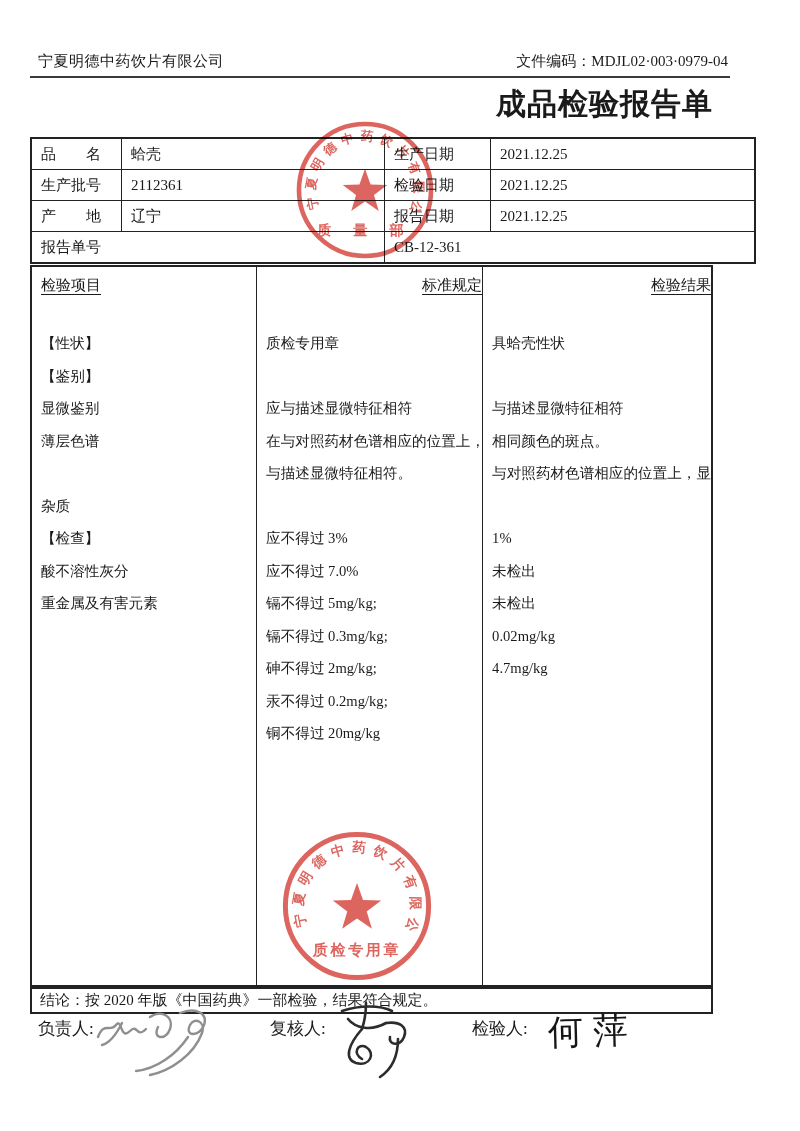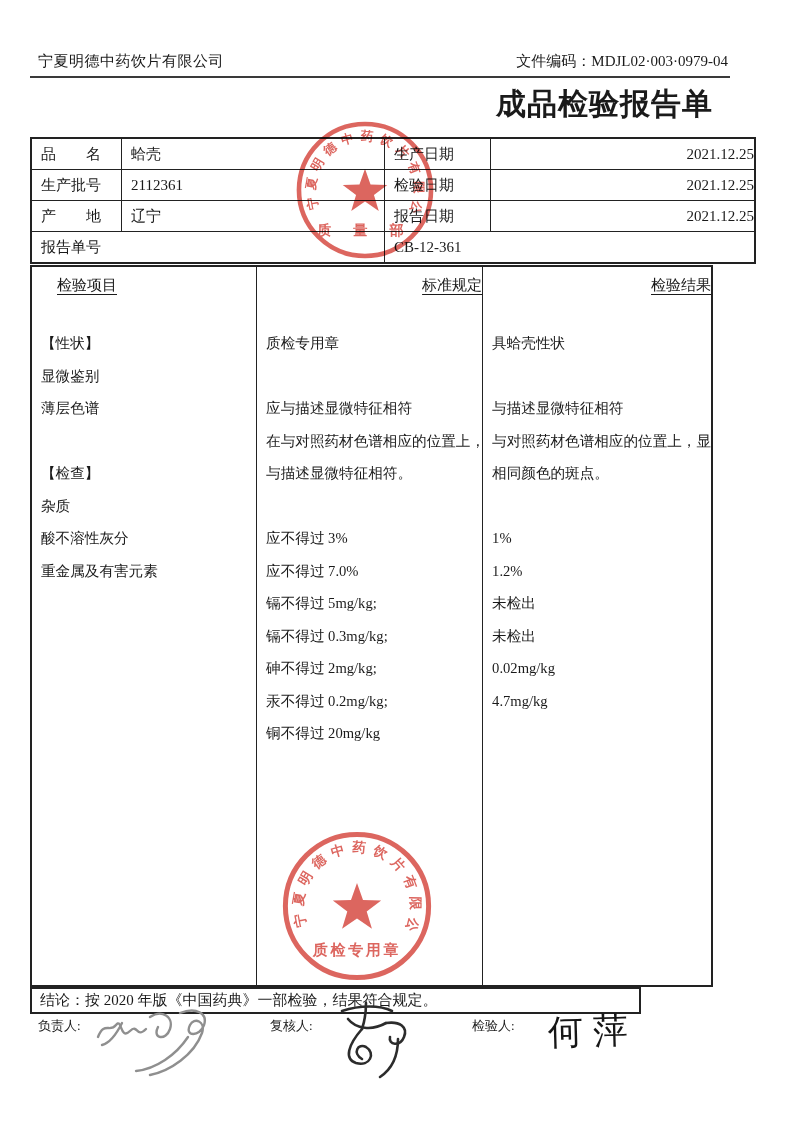--- a/index.html
+++ b/index.html
@@ -17,43 +17,43 @@
   
   table.info{
     position:absolute;left:30px;top:137px;width:683px;
     border-collapse:collapse;table-layout:fixed;font-size:15px;
   }
   table.info td{
     border:1px solid #222;height:30px;padding:0 0 0 9px;
     overflow:hidden;white-space:nowrap;
   }
   table.info{border:2px solid #222;}
-  td.c1{width:80px;} td.c2{width:253px;} td.c3{width:96px;padding-left:6px;} td.c4{width:254px;padding-left:10px;text-align:right;}
+  td.c1{width:80px;} td.c2{width:253px;} td.c3{width:96px;padding-left:6px;} td.c4{width:254px;padding-left:10px;}
   
   .main-table{
     left:30px;top:265px;width:683px;height:722px;
     border:2px solid #222;box-sizing:border-box;
     display:flex;font-size:15px;
   }
   .m-col{box-sizing:border-box;height:100%;}
   .m-col.item{width:228px;}
   .m-col.standard{width:227px;border-left:1px solid #222;border-right:1px solid #222;}
   .m-col.result{width:228px;}
   .col-header{height:60px;padding-top:9px;box-sizing:border-box;}
   .col-header span{text-decoration:underline;text-underline-offset:4px;}
-  .col-header.left{padding-left:16px;margin-left:9px;}
+  .col-header.left{padding-left:9px;}
   .col-header.center{text-align:right;}
   .t-line{height:32.5px;line-height:32.5px;padding-left:9px;white-space:nowrap;font-size:14.6px;}
   
   .conclusion{
-    left:30px;top:987px;width:611px;height:27px;box-sizing:border-box;
+    left:30px;top:987px;width:683px;height:27px;box-sizing:border-box;
     border:2px solid #222;line-height:23px;padding-left:8px;font-size:15px;
   }
   
-  .sig-label{top:1017px;font-size:13px;text-align:right;}
+  .sig-label{top:1017px;font-size:17px;text-align:right;}
   .sig-resp{left:38px;} .sig-rev{left:270px;} .sig-insp{left:472px;}
   .sig-name{
     left:548px;top:1008px;font-size:35px;letter-spacing:10px;
     font-family:"Liberation Sans","DejaVu Sans",sans-serif;
     transform:rotate(-1.5deg);color:#161616;
   }
   .scrawl{pointer-events:none;}
   
   .stamp{mix-blend-mode:multiply;opacity:0.82;pointer-events:none;}
   #stamp-0{left:294px;top:113px;width:142px;height:154px;}
@@ -92,25 +92,26 @@
     <td colspan="2">CB-12-361</td>
   </tr>
 </tbody>
   </table>
 
 <div class="abs main-table">
   <div class="m-col item">
     <div class="col-header left"><span>检验项目</span></div>
     <div id="col-item">
         <div class="t-line">【性状】</div>
+        <div class="t-line">【鉴别】</div>
         <div class="t-line">显微鉴别</div>
         <div class="t-line">薄层色谱</div>
         <div class="t-line"></div>
+        <div class="t-line">杂质</div>
         <div class="t-line">【检查】</div>
-        <div class="t-line">杂质</div>
         <div class="t-line">酸不溶性灰分</div>
         <div class="t-line">重金属及有害元素</div>
         <div class="t-line"></div>
         <div class="t-line"></div>
         <div class="t-line"></div>
         <div class="t-line"></div>
       </div>
   </div>
   <div class="m-col standard">
     <div class="col-header center"><span>标准规定</span></div>
@@ -129,25 +130,24 @@
         <div class="t-line">汞不得过 0.2mg/kg;</div>
         <div class="t-line">铜不得过 20mg/kg</div>
       </div>
   </div>
   <div class="m-col result">
     <div class="col-header center"><span>检验结果</span></div>
     <div id="col-result">
         <div class="t-line">具蛤壳性状</div>
         <div class="t-line"></div>
         <div class="t-line">与描述显微特征相符</div>
+        <div class="t-line">相同颜色的斑点。</div>
         <div class="t-line">与对照药材色谱相应的位置上，显</div>
-        <div class="t-line">相同颜色的斑点。</div>
         <div class="t-line"></div>
         <div class="t-line">1%</div>
-        <div class="t-line">1.2%</div>
         <div class="t-line">未检出</div>
         <div class="t-line">未检出</div>
         <div class="t-line">0.02mg/kg</div>
         <div class="t-line">4.7mg/kg</div>
       </div>
   </div>
 </div>
 
 <div class="abs conclusion">结论：按 2020 年版《中国药典》一部检验，结果符合规定。</div>
 

